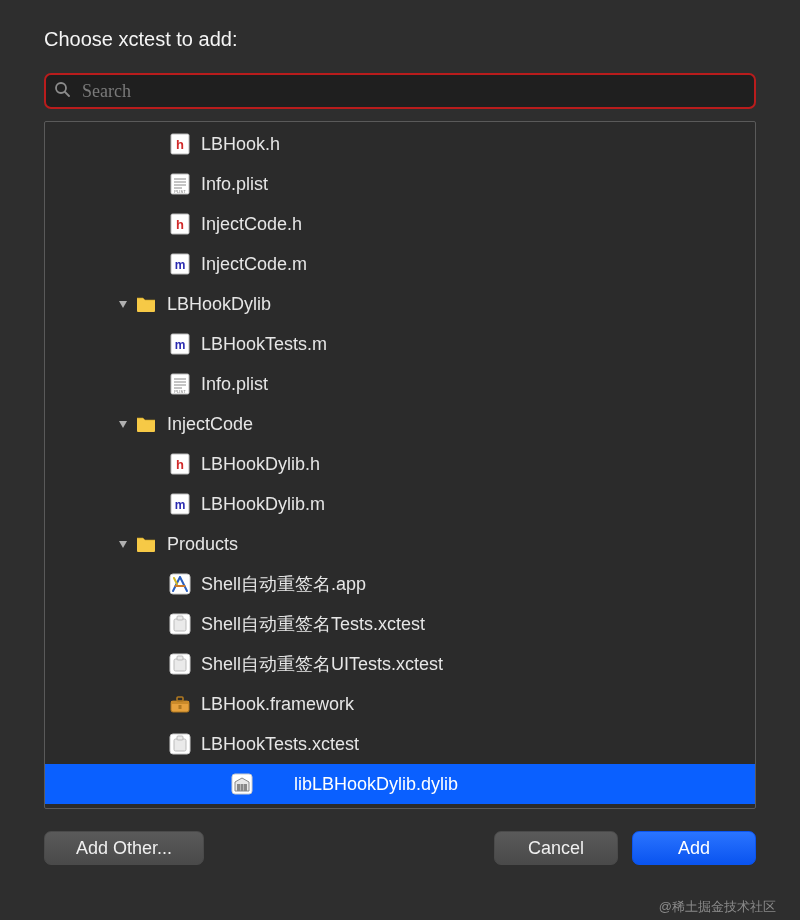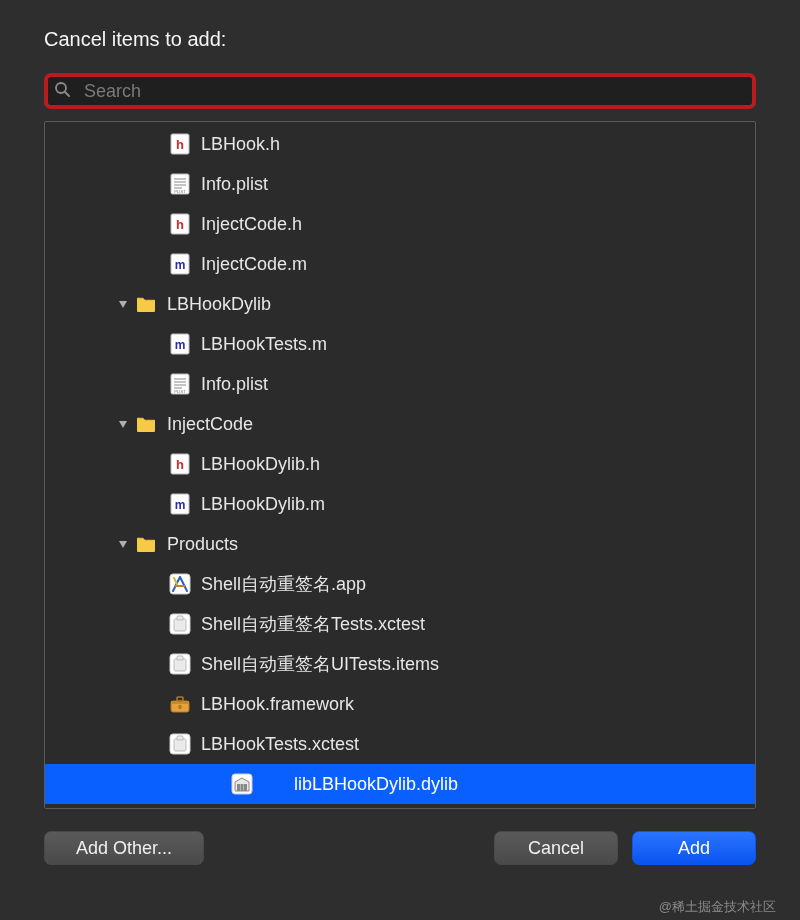--- a/index.html
+++ b/index.html
@@ -33,26 +33,27 @@
     left: 10px;
     top: 50%;
     transform: translateY(-50%);
     color: #8c8c8c;
     pointer-events: none;
   }
   .search-input {
     width: 100%;
     height: 36px;
     background: #1f1f1f;
-    border: 4px solid #b91c1c;
+    border: 2px solid #b91c1c;
     border-radius: 7px;
     padding: 0 12px 0 36px;
     color: #e8e8e8;
     font-size: 18px;
     outline: none;
+    font-family: Liberation Serif, serif;
   }
   .search-input::placeholder { color: #7a7a7a; }
   .tree-container {
     border: 1px solid #5a5a5a;
     border-radius: 2px;
     background: #2b2b2b;
     height: 688px;
     overflow: hidden;
     position: relative;
   }
@@ -123,21 +124,21 @@
     bottom: 4px;
     right: 24px;
     font-size: 13px;
     color: #8a8a8a;
   }
 </style>
 </head>
 <body>
 
 <div class="panel">
-  <div class="prompt">Cancel items to add:</div>
+  <div class="prompt">Choose xctest to add:</div>
 
   <div class="search-wrap">
     <span class="search-icon">
       <svg width="16" height="16" viewBox="0 0 16 16" fill="none">
         <circle cx="7" cy="7" r="5" stroke="currentColor" stroke-width="1.8"></circle>
         <line x1="11" y1="11" x2="15" y2="15" stroke="currentColor" stroke-width="1.8" stroke-linecap="round"></line>
       </svg>
     </span>
     <input class="search-input" type="text" placeholder="Search" style="">
   </div>
@@ -311,21 +312,21 @@
         <li class="row">
           <span class="ind" style="width: 100px;"></span>
           <span class="chev"></span>
           <span class="file-ico">
             <svg width="22" height="22" viewBox="0 0 22 22">
               <rect x="1" y="1" width="20" height="20" rx="3" fill="#fff" stroke="#ccc"></rect>
               <rect x="5" y="6" width="12" height="12" rx="1.5" fill="#eaeaea" stroke="#bbb"></rect>
               <rect x="8" y="3" width="6" height="4" rx="1" fill="#eaeaea" stroke="#bbb"></rect>
             </svg>
           </span>
-          <span class="label">Shell自动重签名UITests.items</span>
+          <span class="label">Shell自动重签名UITests.xctest</span>
         </li>
         <li class="row">
           <span class="ind" style="width: 100px;"></span>
           <span class="chev"></span>
           <span class="file-ico">
             <svg width="22" height="22" viewBox="0 0 22 22">
               <rect x="2" y="8" width="18" height="11" rx="2" fill="#e6a13c" stroke="#b07820"></rect>
               <rect x="2" y="8" width="18" height="3" fill="#c98a2a"></rect>
               <rect x="8" y="4" width="6" height="4" rx="1" fill="none" stroke="#b07820" stroke-width="1.6"></rect>
               <rect x="9.5" y="12" width="3" height="4" fill="#b07820"></rect>

